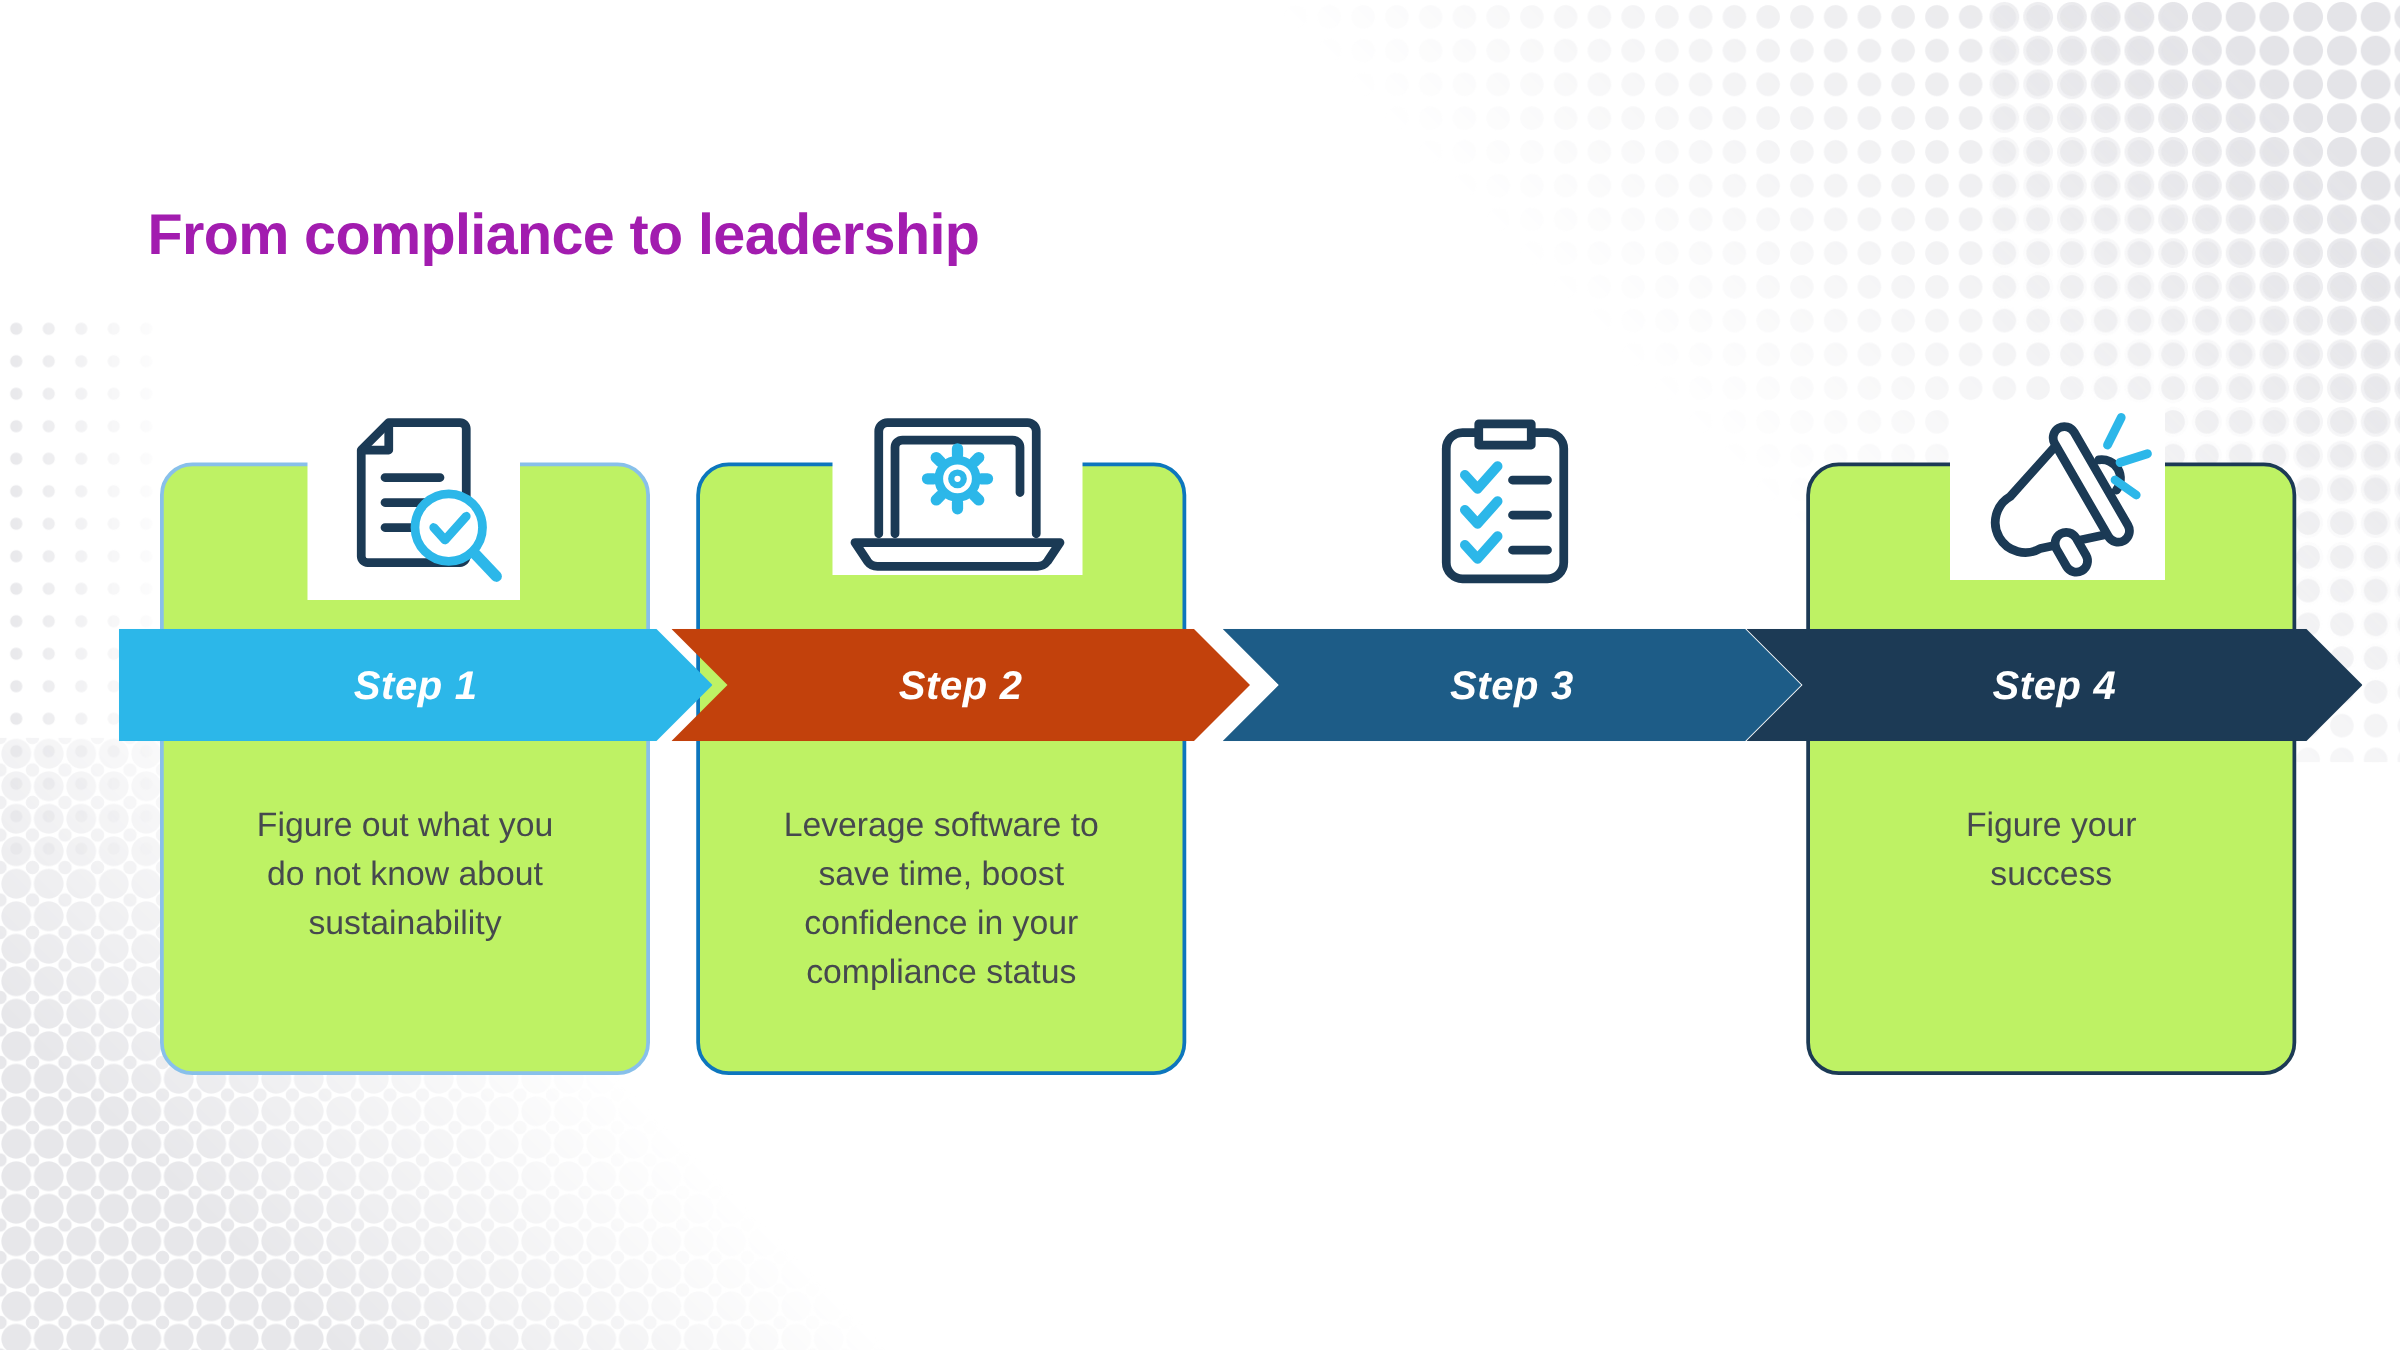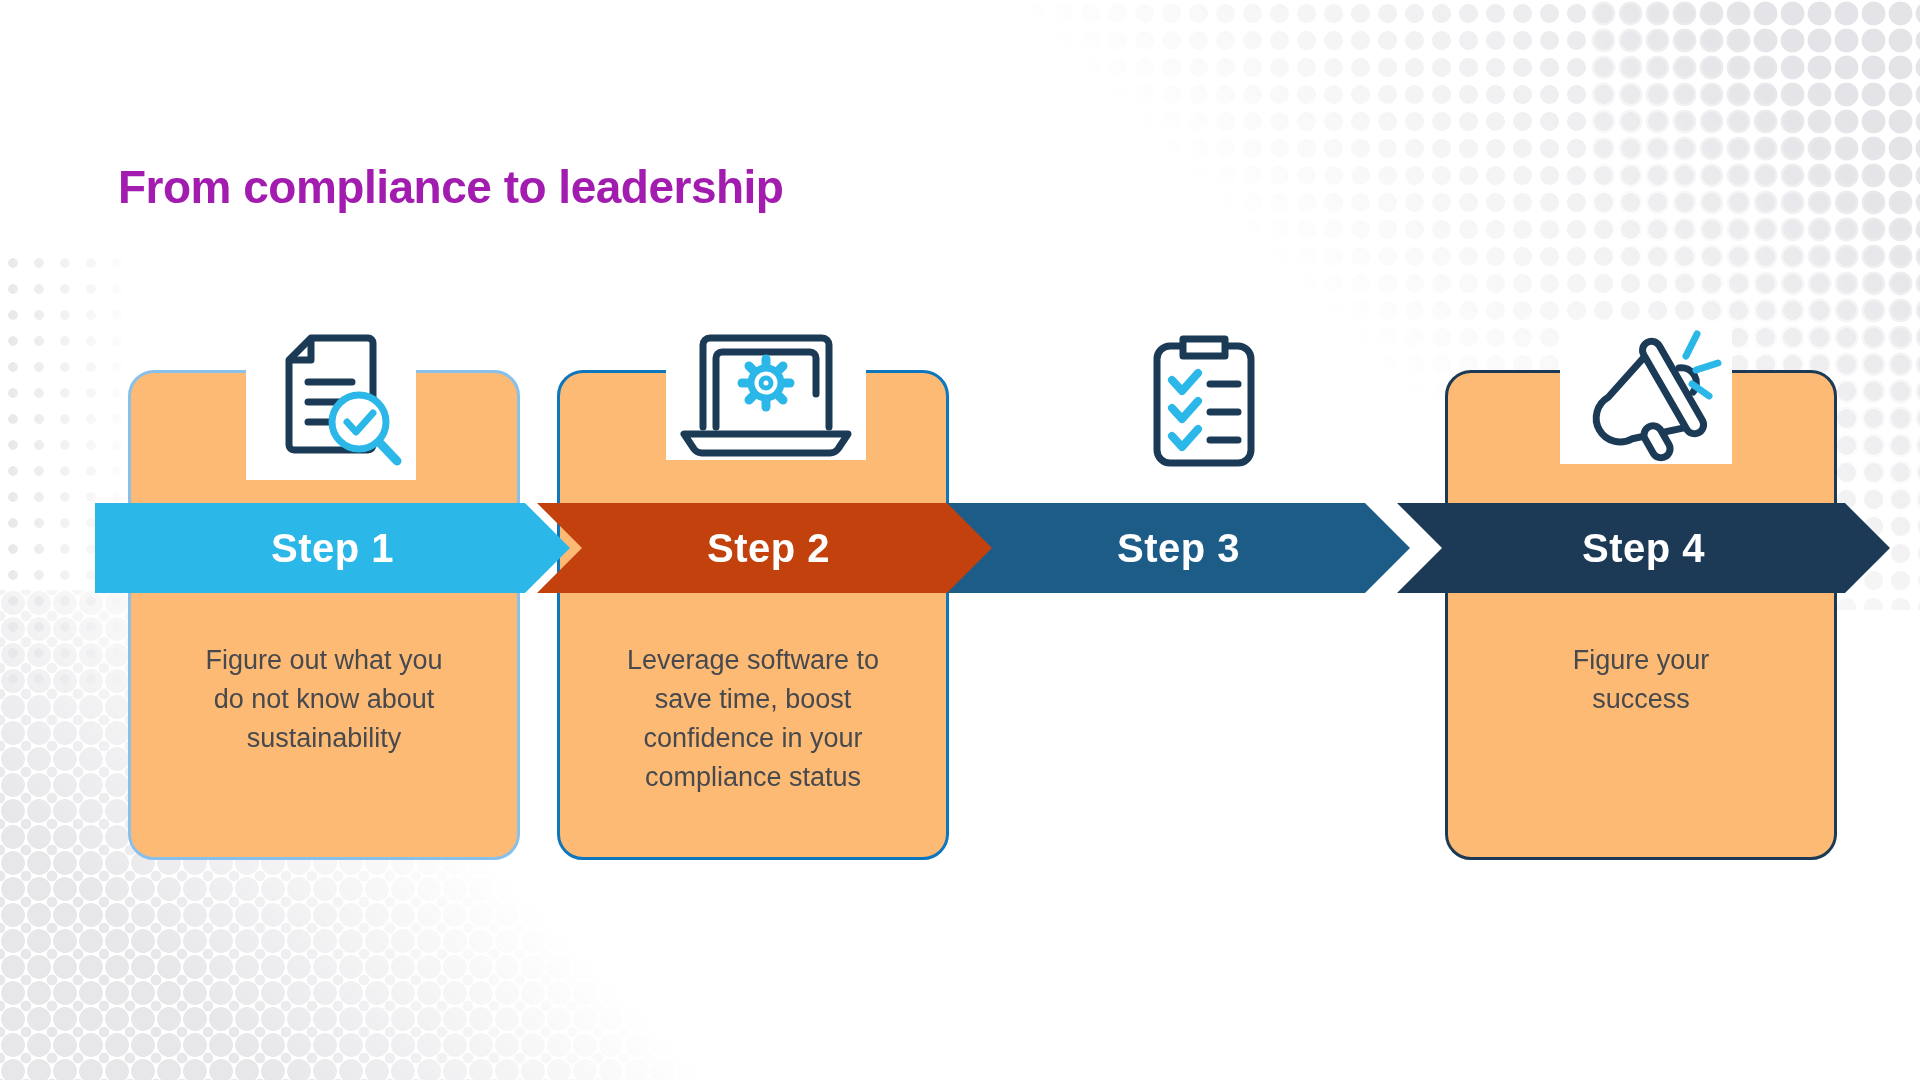--- a/index.html
+++ b/index.html
@@ -41,42 +41,42 @@
     mask-image:linear-gradient(45deg,#000 22%,transparent 58%);
   }
   
   #title{
     position:absolute;left:118px;top:160px;
     font-size:46px;font-weight:700;letter-spacing:-0.5px;color:#a21caf;z-index:5;
   }
   
   .card{
     position:absolute;top:370px;height:490px;width:392px;
-    background:#fdba74;border-radius:26px;border:3px solid;z-index:2;box-sizing:border-box;
+    background:#bef264;border-radius:26px;border:3px solid;z-index:2;box-sizing:border-box;
   }
   #card-1{left:128px;border-color:#88c0ea;}
   #card-2{left:557px;border-color:#0d76bd;}
   #card-3{left:1003px;border-color:#1d5c87;}
   #card-4{left:1445px;border-color:#1c3a55;}
   .desc{
     position:absolute;top:268px;left:0;width:100%;
     text-align:center;font-size:27px;line-height:39px;color:#46494e;
     white-space:pre-line;
   }
   
   .banner{
     position:absolute;top:503px;height:90px;z-index:3;
     display:flex;align-items:center;justify-content:center;
   }
-  .banner .lbl{color:#ffffff;font-size:40px;font-weight:700;letter-spacing:0.5px;}
+  .banner .lbl{color:#ffffff;font-size:32px;font-weight:700;letter-spacing:0.5px;font-style:italic;}
   .tip{clip-path:polygon(0 0,calc(100% - 45px) 0,100% 50%,calc(100% - 45px) 100%,0 100%);}
   .tipnotch{clip-path:polygon(0 0,calc(100% - 45px) 0,100% 50%,calc(100% - 45px) 100%,0 100%,45px 50%);}
   #banner-1{left:95px;width:475px;background:#2cb7e9;}
   #banner-2{left:537px;width:463px;background:#c2410c;}
-  #banner-3{left:947px;width:463px;background:#1d5c87;text-align:center;}
+  #banner-3{left:978px;width:463px;background:#1d5c87;text-align:center;}
   #banner-4{left:1397px;width:493px;background:#1c3a55;}
   
   .iconbox{position:absolute;z-index:4;background:#ffffff;padding:0 10px;}
   #icon-1{left:246px;top:330px;}
   #icon-2{left:666px;top:330px;}
   #icon-3{left:1138px;top:330px;}
   #icon-4{left:1560px;top:322px;}
   svg{display:block;}
 </style>
 </head>

